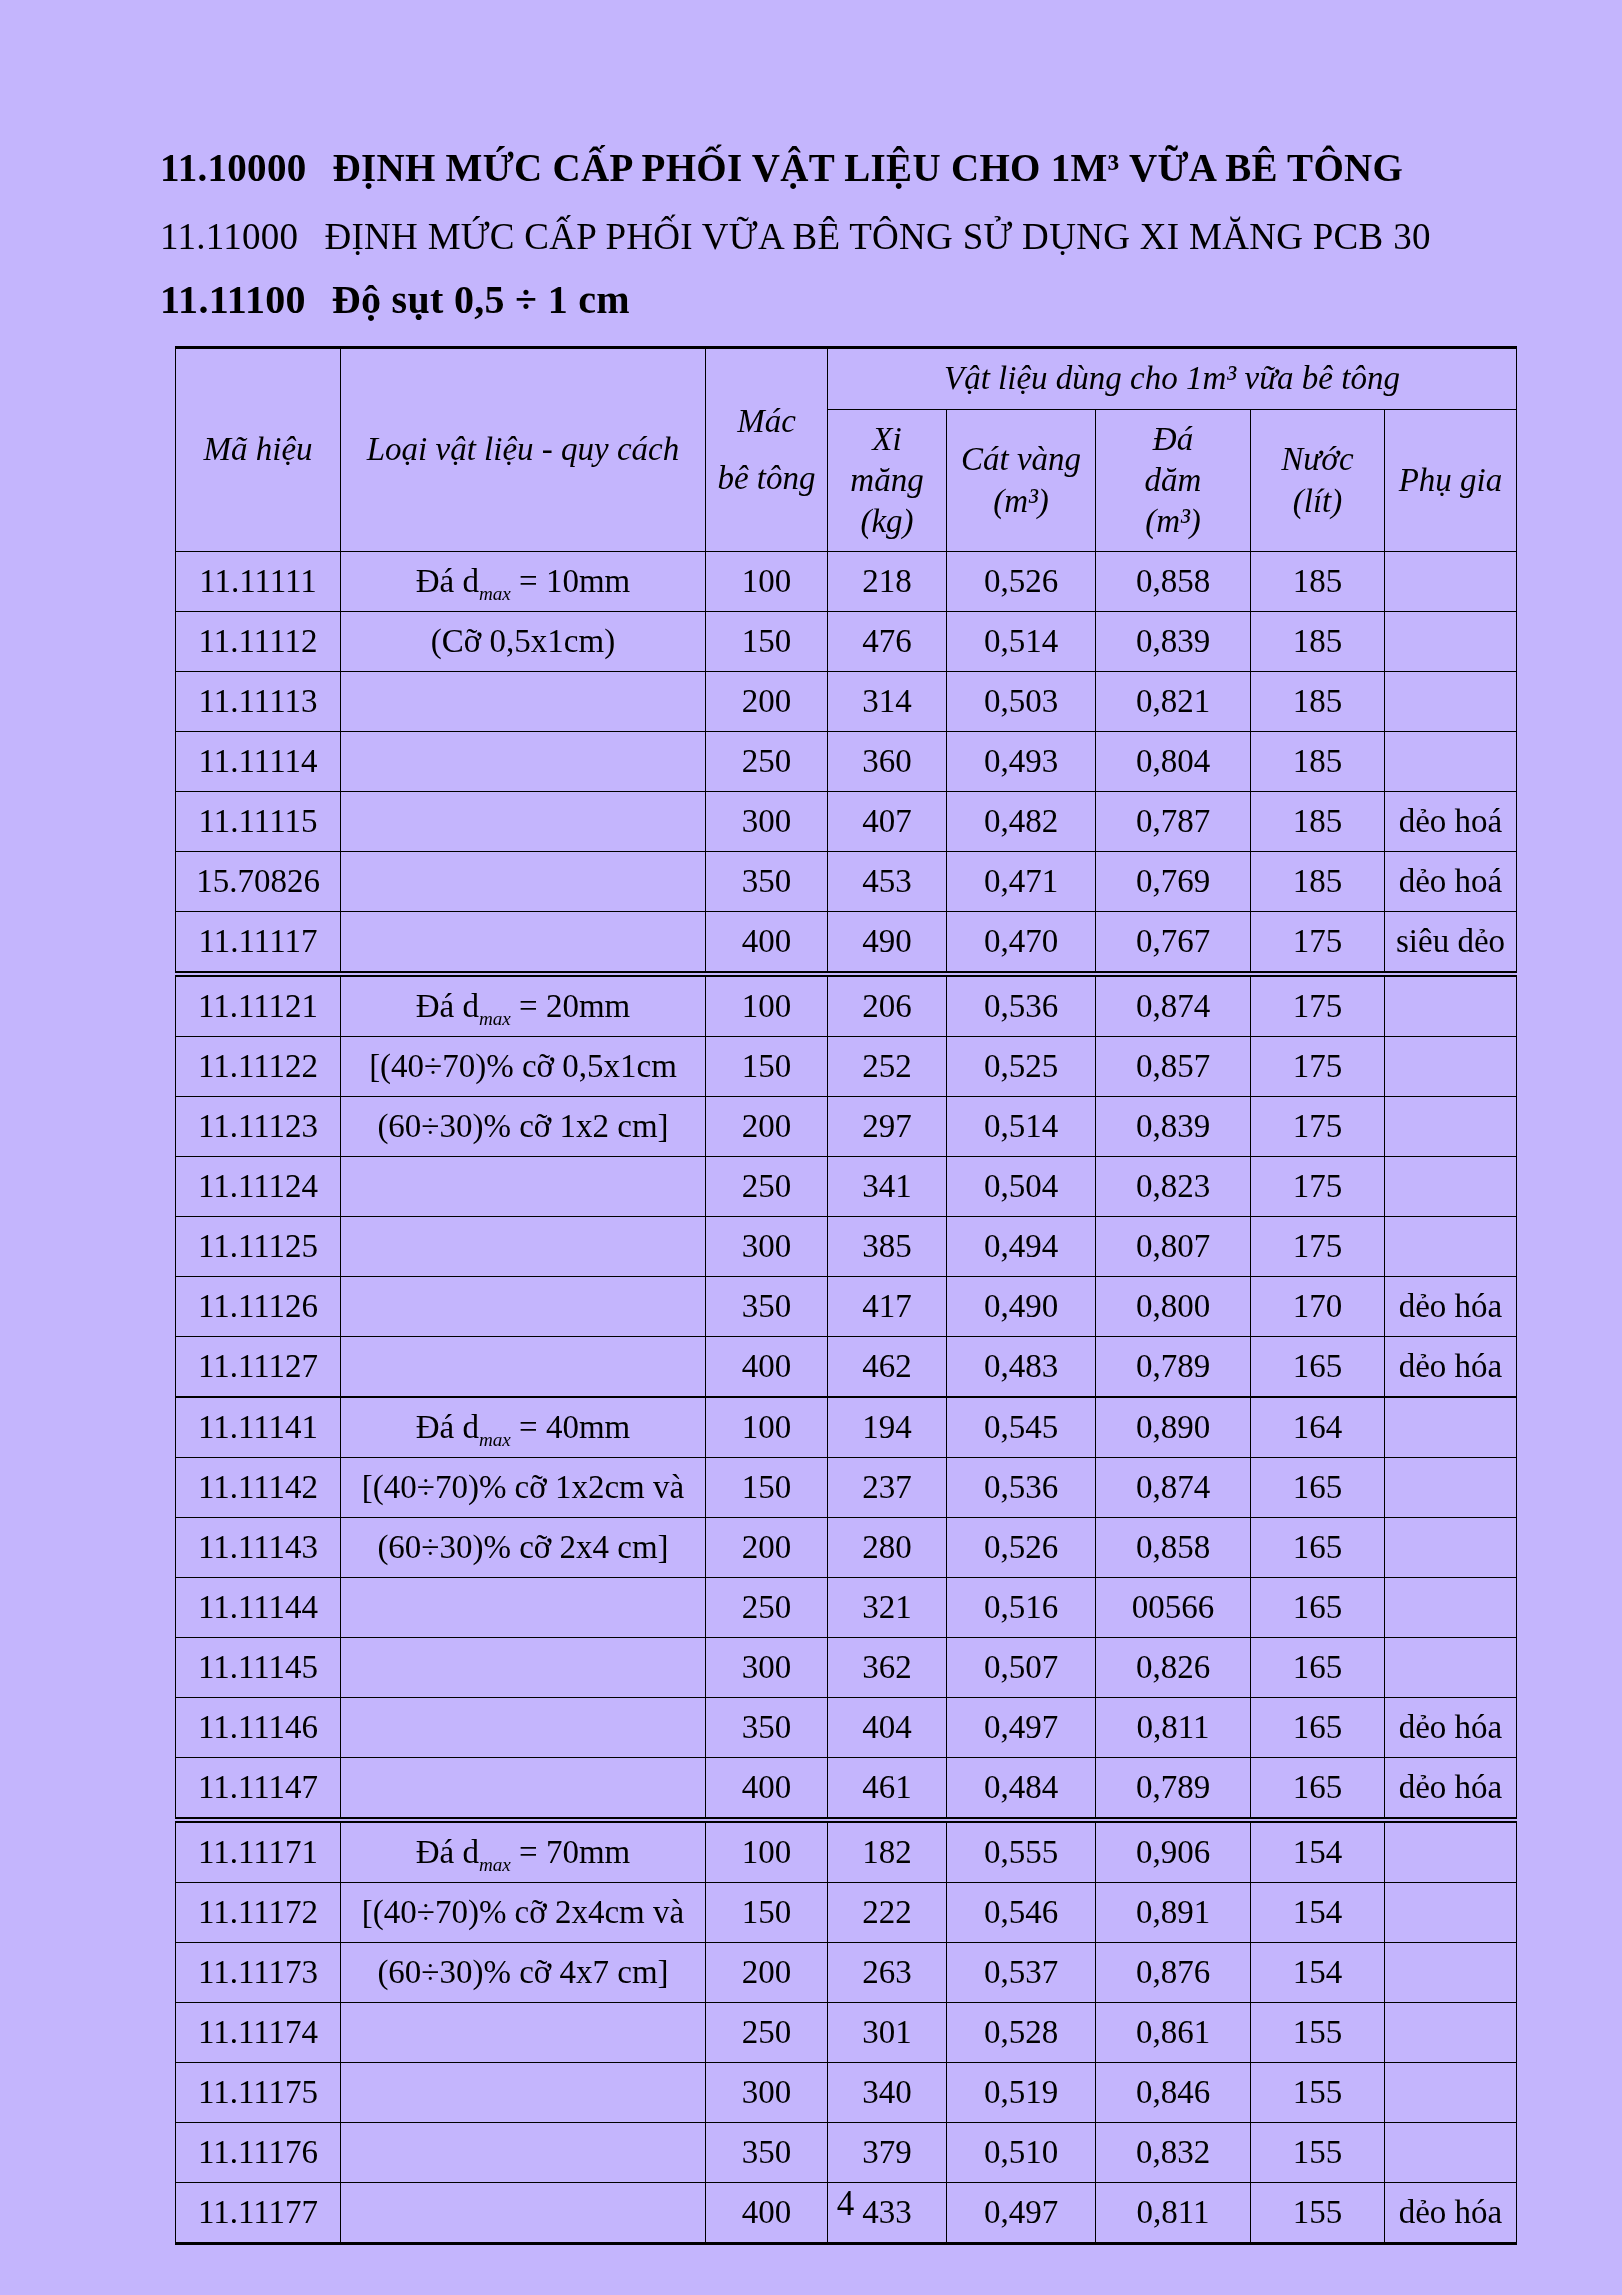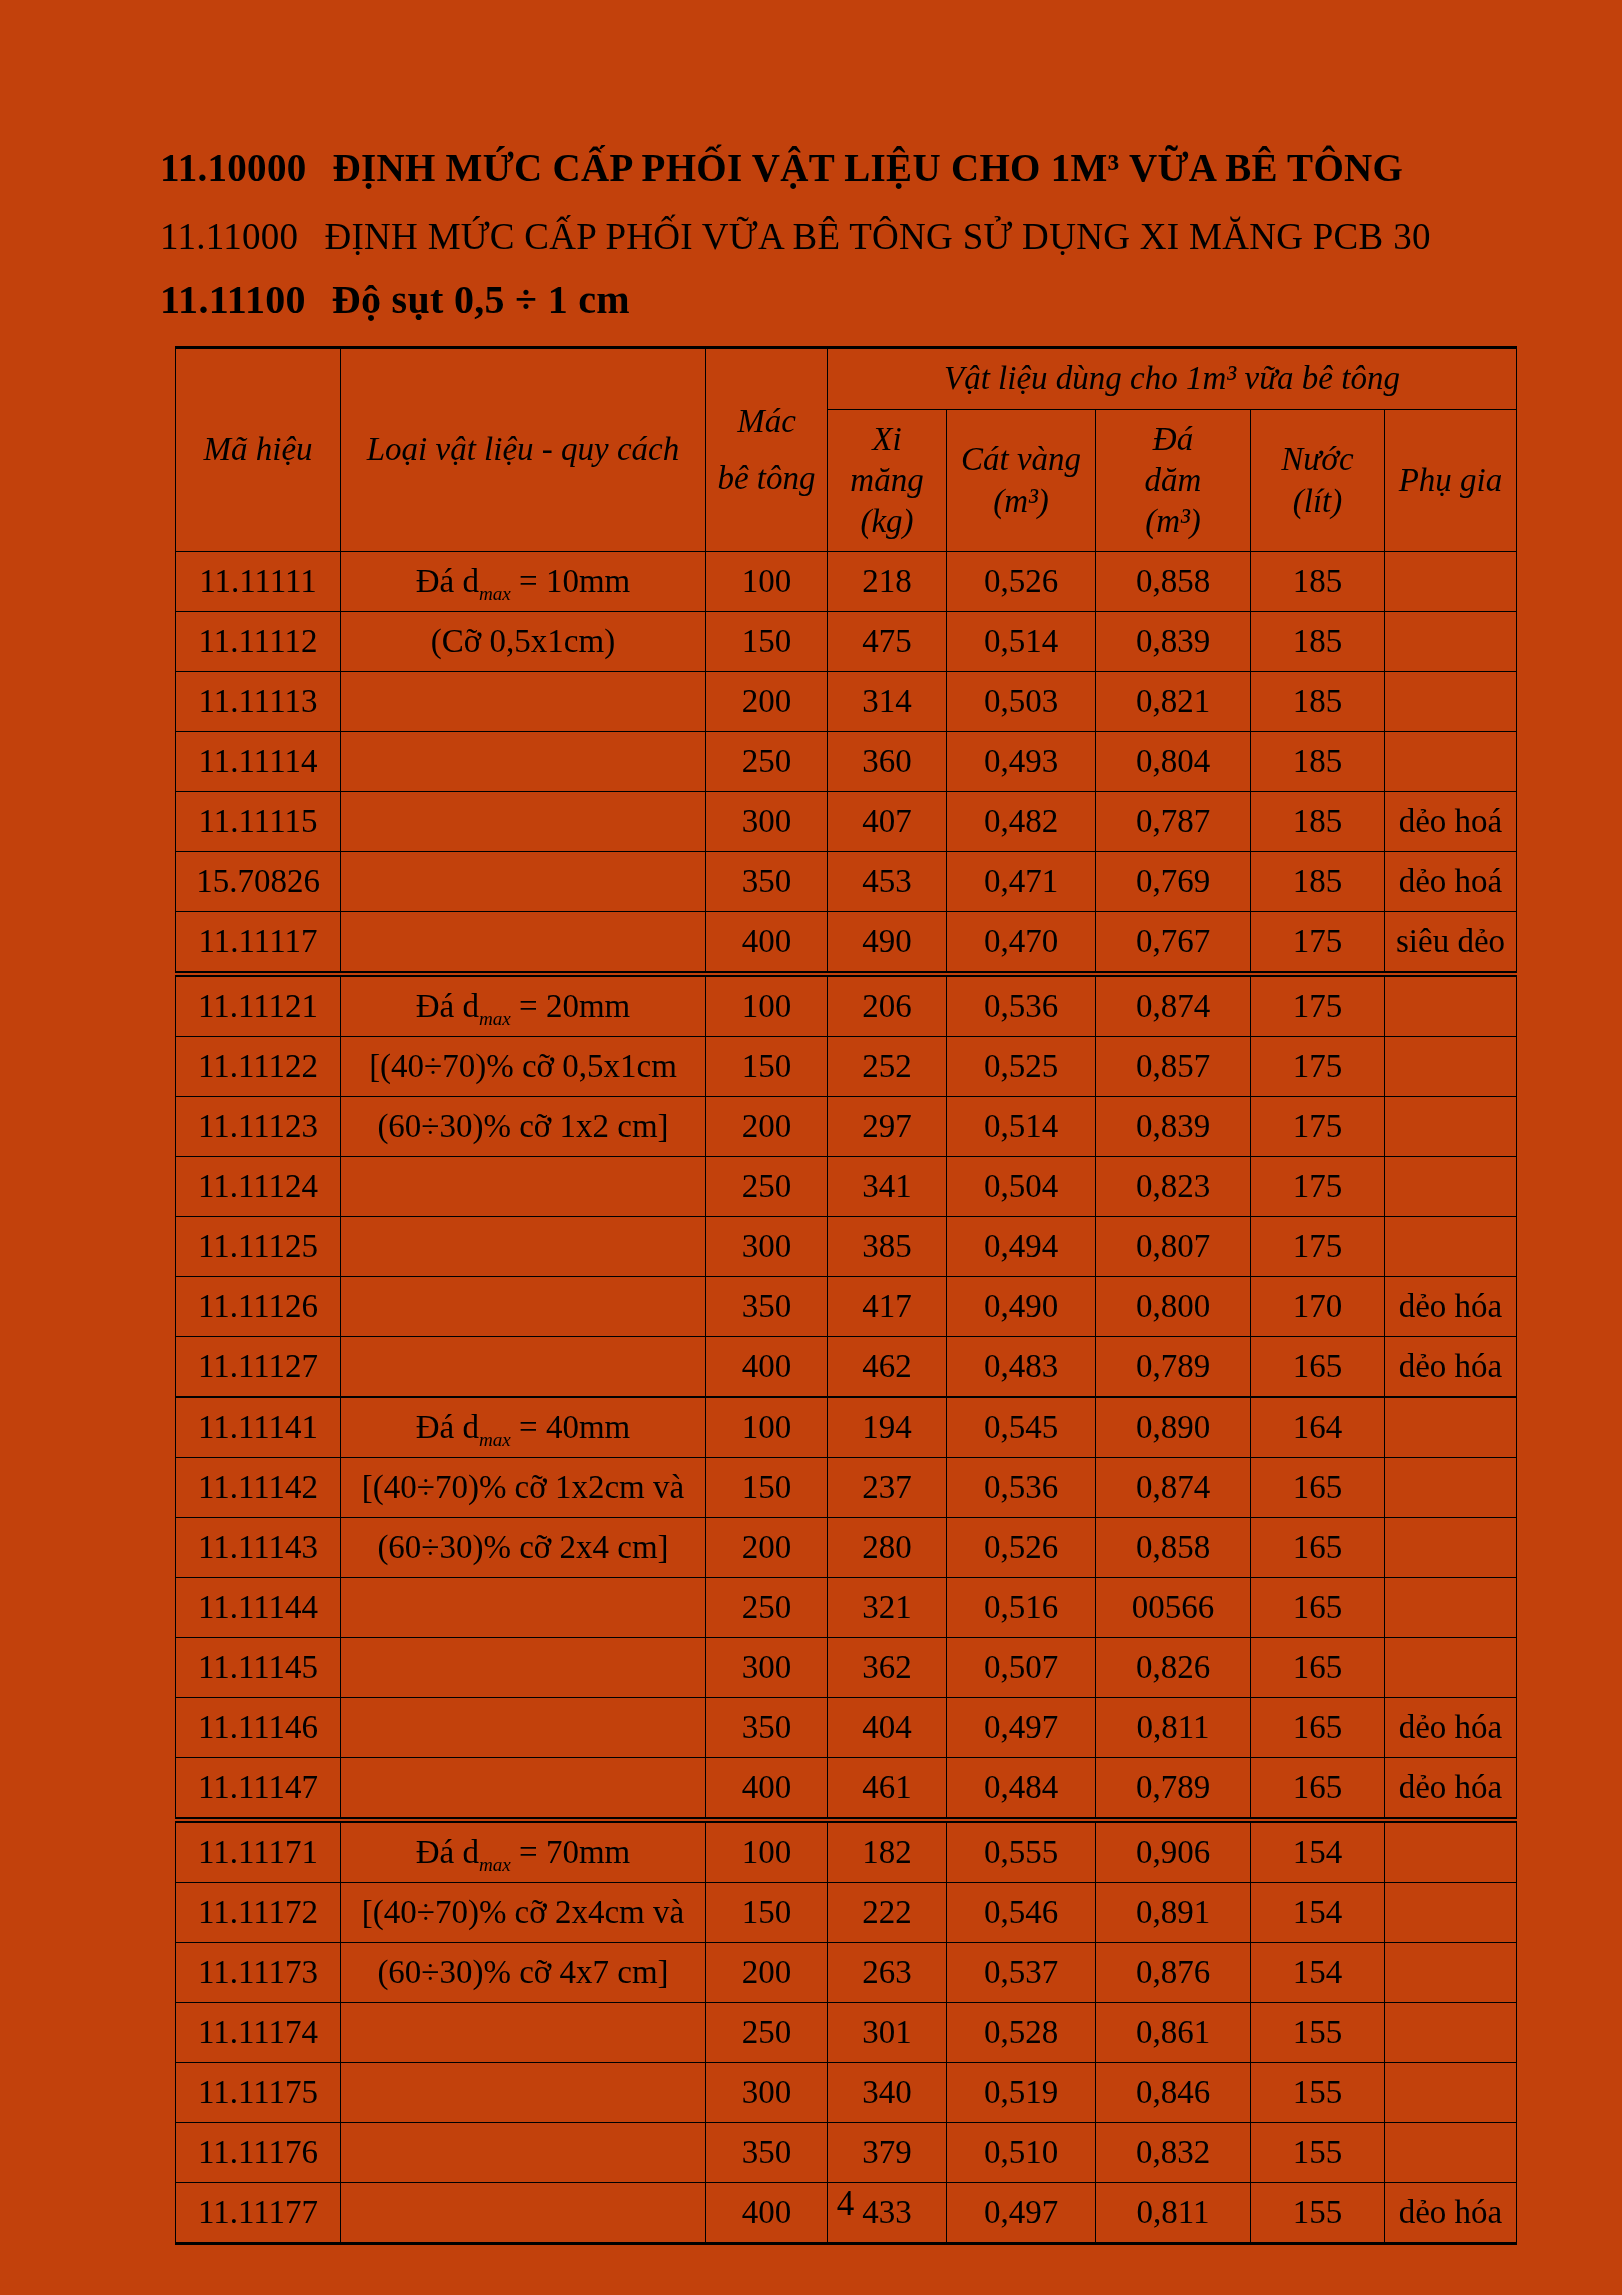--- a/index.html
+++ b/index.html
@@ -1,19 +1,19 @@
 <!DOCTYPE html>
 <html style="font-size:10.5px"><head>
 <meta charset="utf-8">
 <style>
   html,body { margin:0; padding:0; background:#888; }
   .page {
     position: relative;
     width: 1622px; height: 2295px;
-    background: #c2410c;
+    background: #c4b5fd;
     color: #000;
     font-family: "Liberation Serif", "DejaVu Serif", serif;
     margin: 0 auto;
     overflow: hidden;
   }
   .titles { position: absolute; left: 160px; top: 0; width: 1374px; }
   .title-line { position: absolute; white-space: nowrap; letter-spacing: 0.3px; }
   .title-1 { top: 145px; font-size: 39px; font-weight: bold; }
   .title-2 { top: 215px; font-size: 37px; font-weight: normal; }
   .title-3 { top: 276px; font-size: 40px; font-weight: bold; }
@@ -114,21 +114,21 @@
           <td>218</td>
           <td>0,526</td>
           <td>0,858</td>
           <td>185</td>
           <td></td>
         </tr>
         <tr>
           <td>11.11112</td>
           <td>(Cỡ 0,5x1cm)</td>
           <td>150</td>
-          <td>475</td>
+          <td>476</td>
           <td>0,514</td>
           <td>0,839</td>
           <td>185</td>
           <td></td>
         </tr>
         <tr>
           <td>11.11113</td>
           <td></td>
           <td>200</td>
           <td>314</td>

